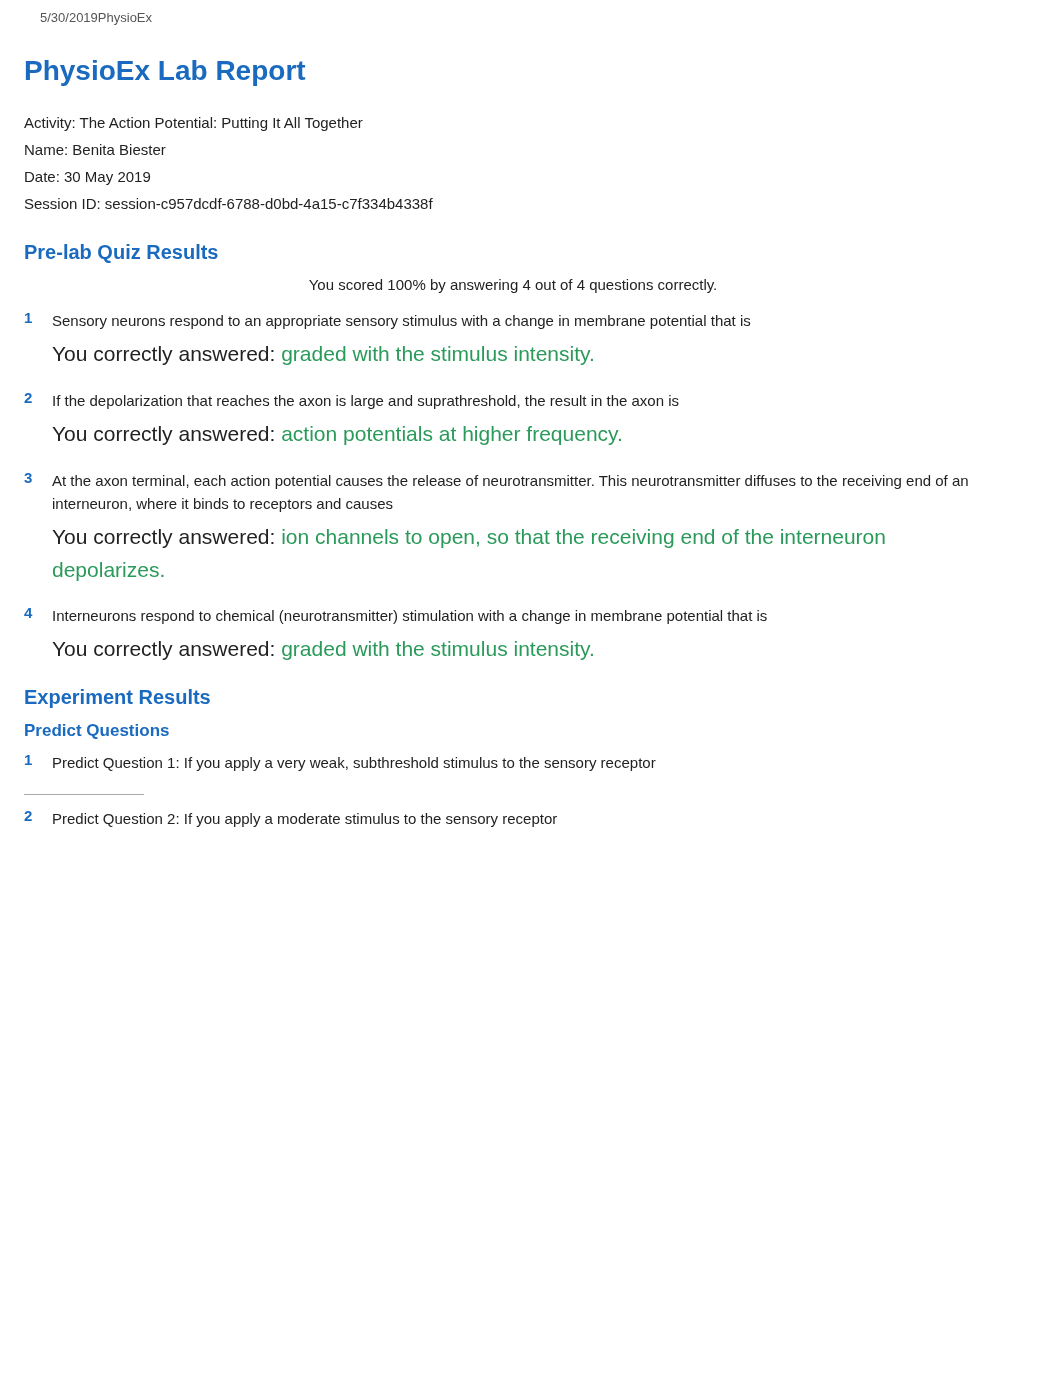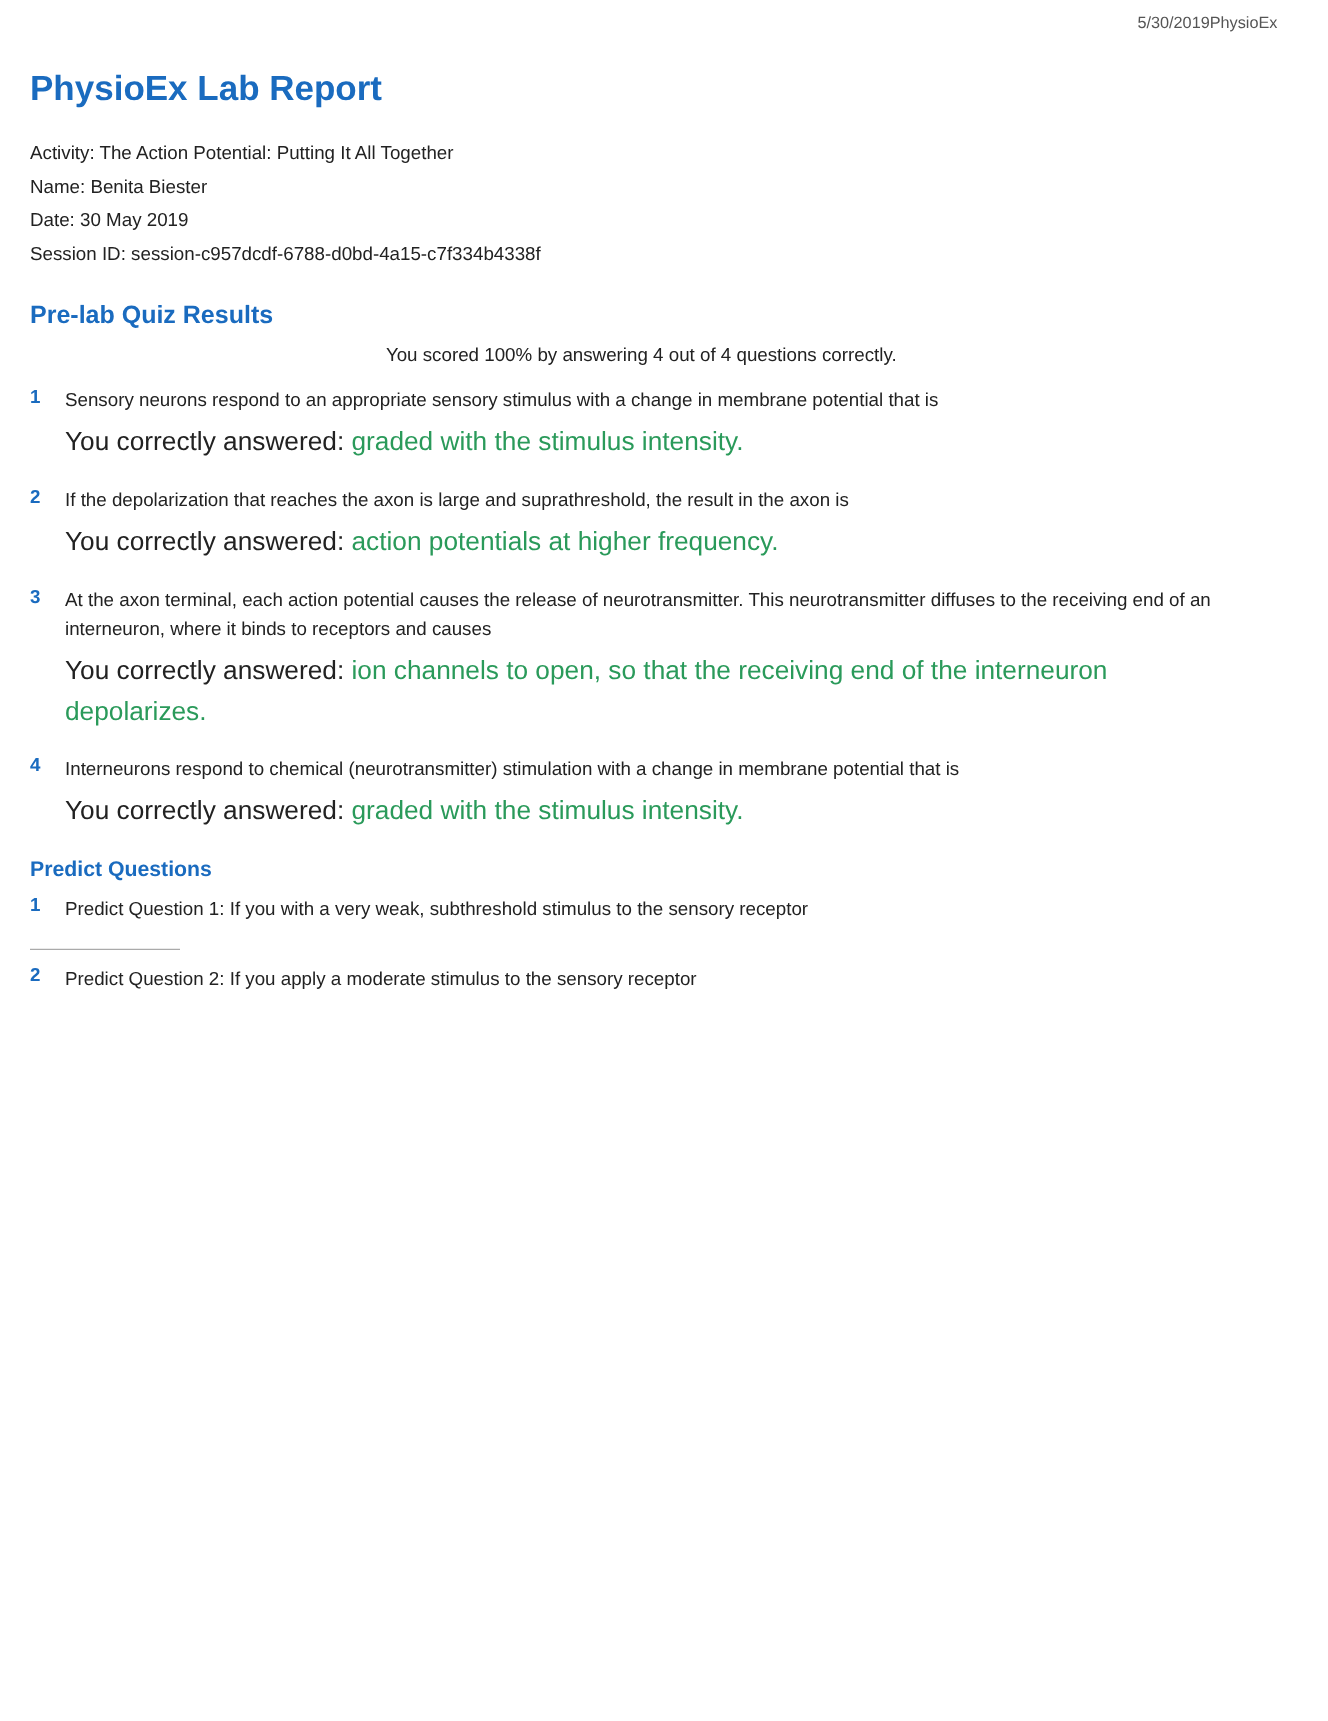--- a/index.html
+++ b/index.html
@@ -9,21 +9,21 @@
     }
     body {
       font-family: Arial, sans-serif;
       font-size: 15px;
       color: #222;
       background: #fff;
       padding: 0;
     }
     .page-header {
       display: flex;
-      justify-content: flex-end;
+      justify-content: flex-start;
       padding: 10px 40px 6px 40px;
       font-size: 13px;
       color: #555;
       border-bottom: none;
     }
     .page-content {
       padding: 24px 60px 40px 24px;
       max-width: 1062px;
     }
     .report-title {
@@ -161,27 +161,28 @@
       <div class="item-content">
         <div class="question-text">Interneurons respond to chemical (neurotransmitter) stimulation with a change in membrane potential that is</div>
         <div class="answer-line">
           <span>You correctly answered: </span><span class="answer-value">graded with the stimulus intensity.</span>
         </div>
       </div>
     </li>
   </ul>
 
   <div class="experiment-section">
+    <h2 class="section-title">Experiment Results</h2>
     <h3 class="subsection-title">Predict Questions</h3>
 
     <ul class="numbered-list predict-list">
       <li>
         <span class="item-number">1</span>
         <div class="item-content">
-          <div class="question-text">Predict Question 1: If you with a very weak, subthreshold stimulus to the sensory receptor</div>
+          <div class="question-text">Predict Question 1: If you apply a very weak, subthreshold stimulus to the sensory receptor</div>
         </div>
       </li>
     </ul>
 
     <hr class="page-break">
 
     <ul class="numbered-list predict-list">
       <li>
         <span class="item-number">2</span>
         <div class="item-content">

